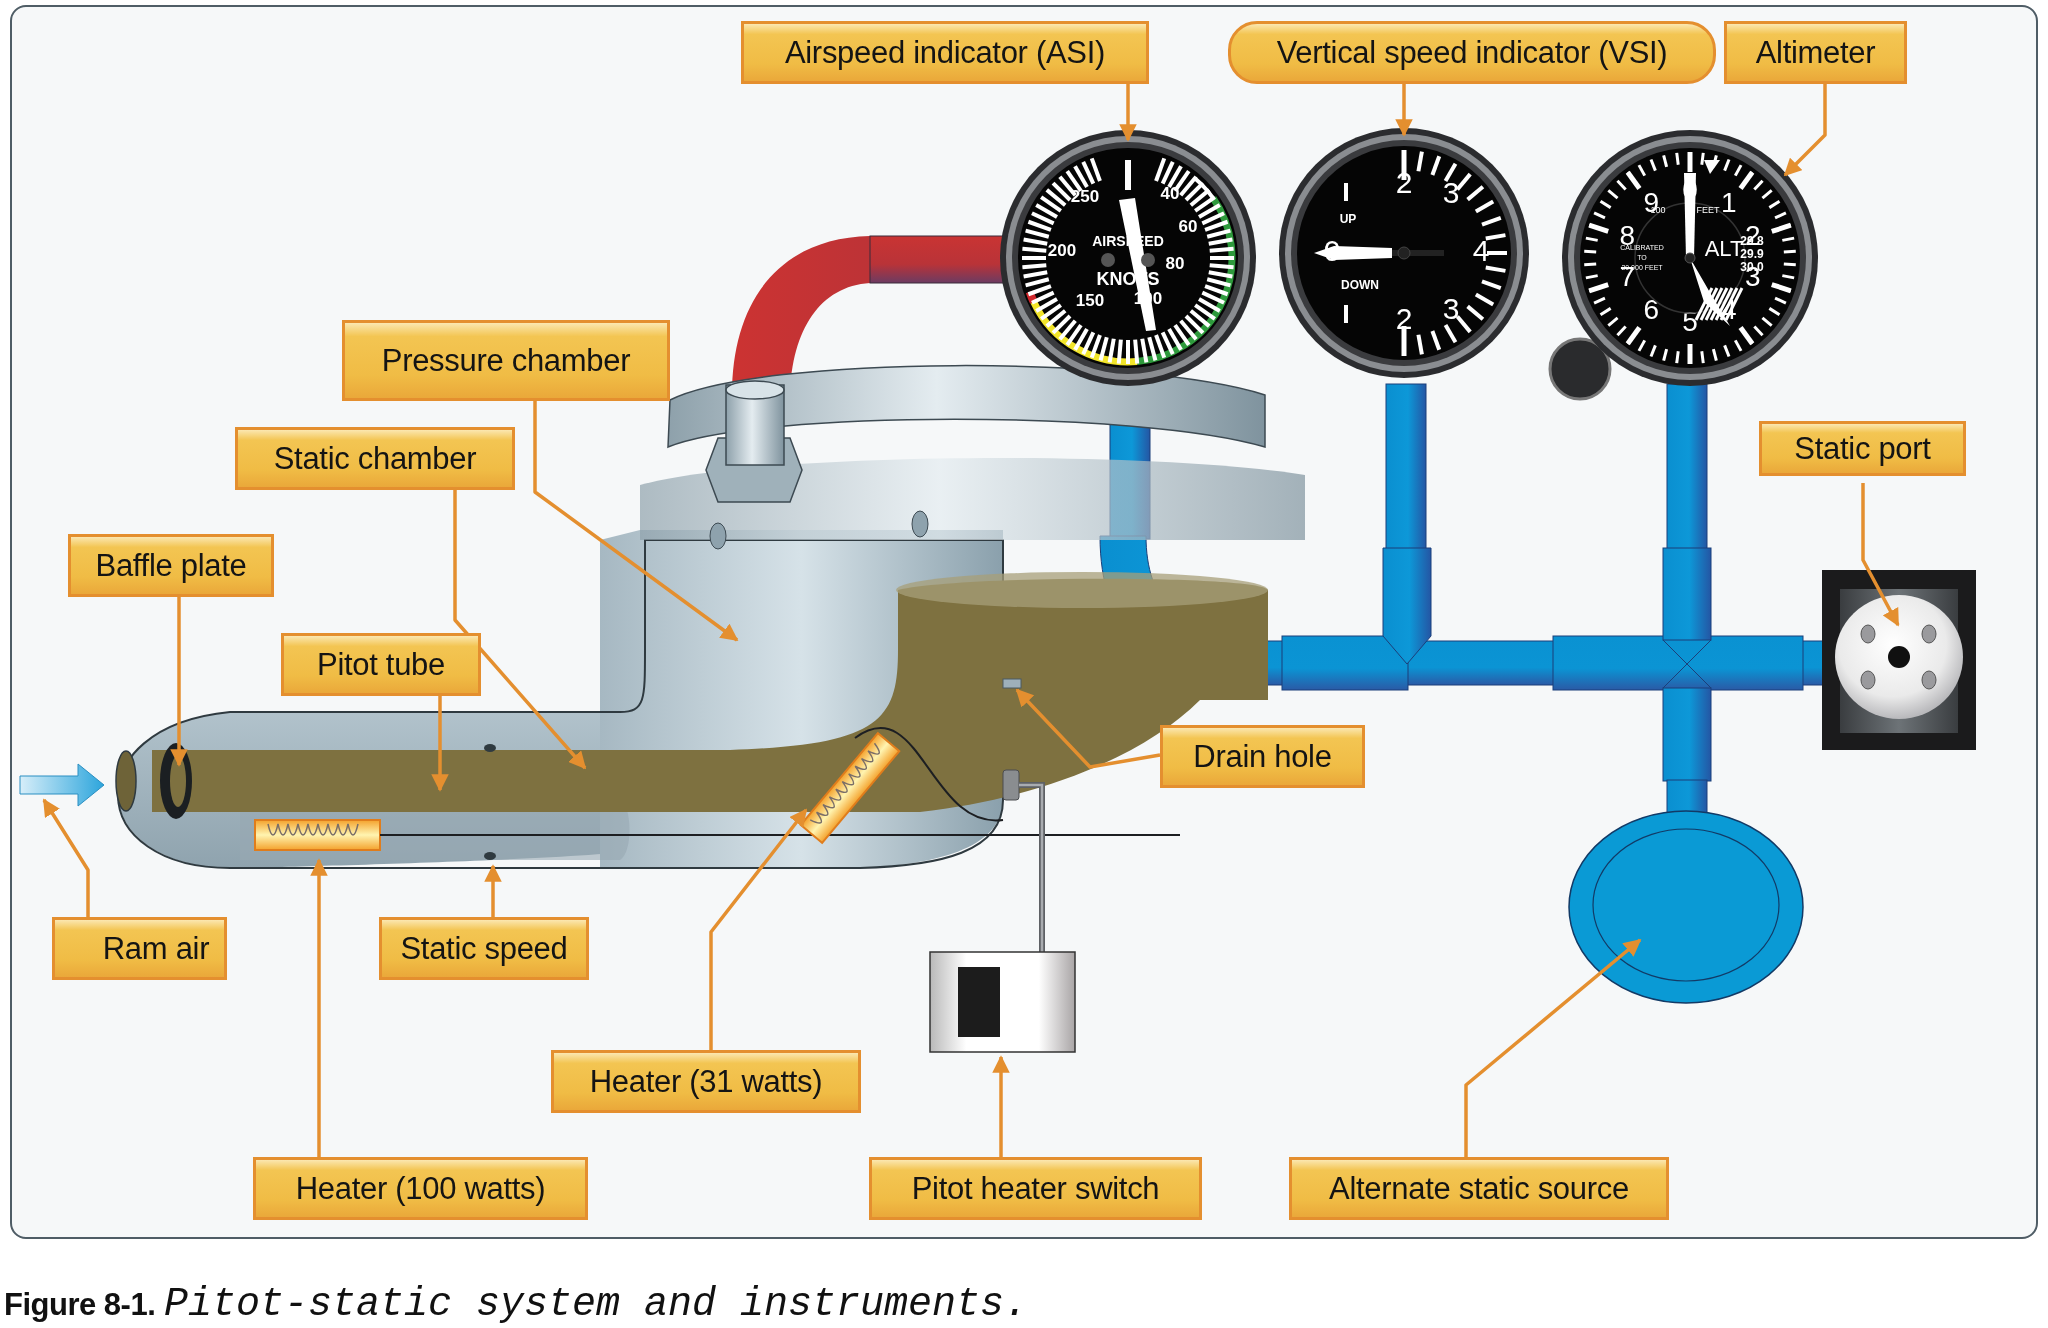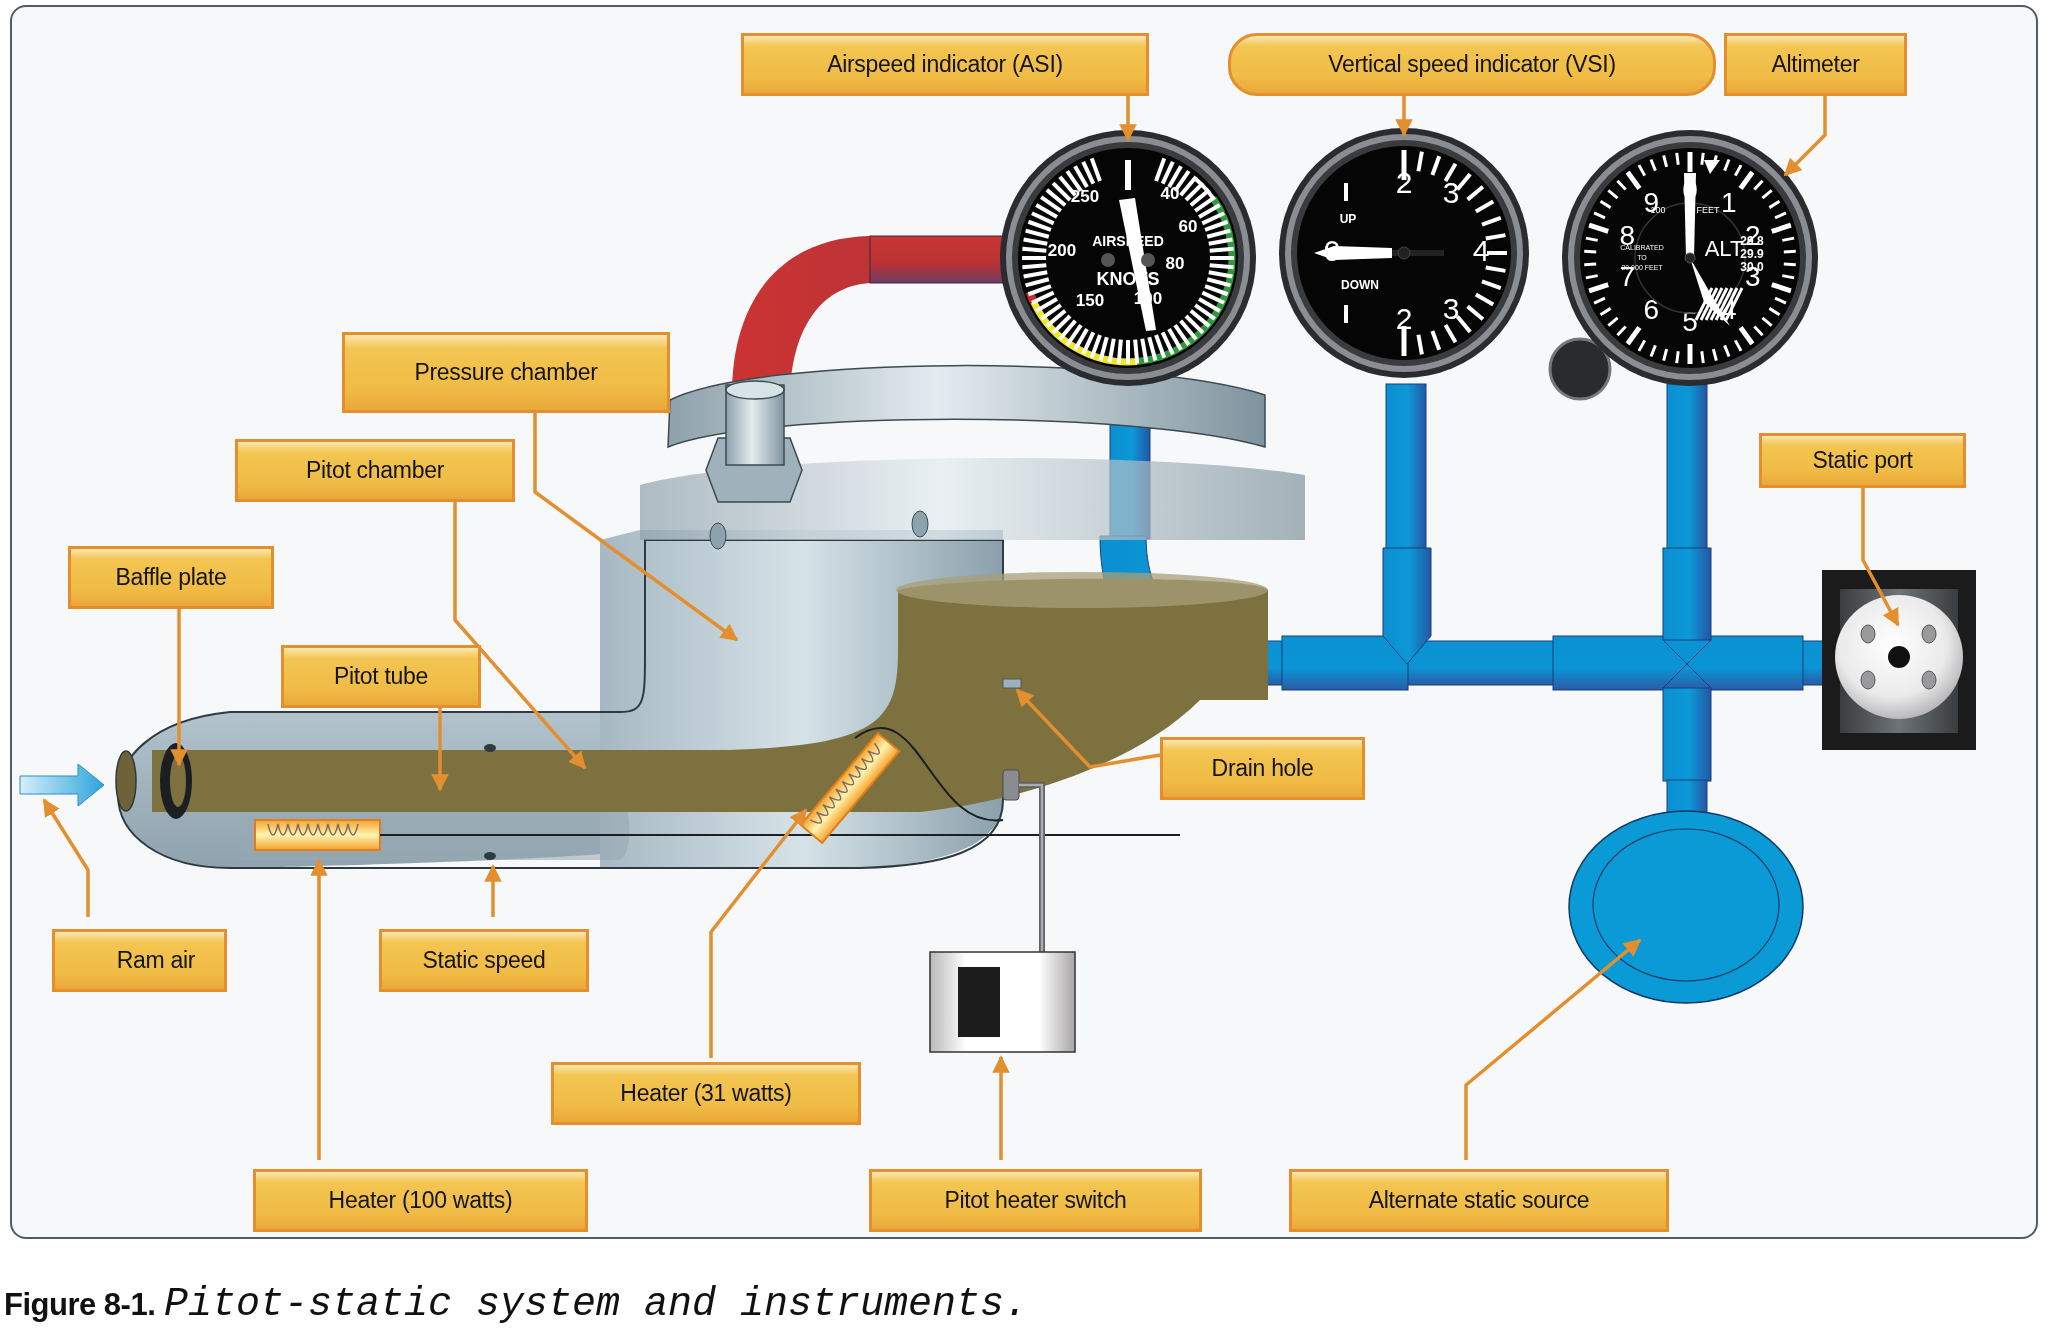--- a/index.html
+++ b/index.html
@@ -1,19 +1,19 @@
 <!DOCTYPE html>
 <html><head>
 <meta charset="utf-8">
 <style>
   html, body { margin: 0; padding: 0; background: #ffffff; }
   body { width: 2048px; height: 1328px; position: relative; overflow: hidden; font-family: "Liberation Sans", sans-serif; }
   #frame { position: absolute; left: 10px; top: 5px; width: 2028px; height: 1234px; border: 2px solid #4f5d66; border-radius: 16px; background: #f6f8f9; box-sizing: border-box; }
   #diagram { position: absolute; left: 0; top: 0; width: 2048px; height: 1328px; }
-  .label { position: absolute; box-sizing: border-box; border: 3px solid #e48f2f; background: linear-gradient(#fbe7b0 0%, #f3c552 18%, #f0bc45 70%, #eaa83a 100%); color: #141414; font-size: 23px; display: flex; align-items: center; justify-content: center; white-space: nowrap; letter-spacing: -0.3px; margin-top: 12px; }
+  .label { position: absolute; box-sizing: border-box; border: 3px solid #e48f2f; background: linear-gradient(#fbe7b0 0%, #f3c552 18%, #f0bc45 70%, #eaa83a 100%); color: #141414; font-size: 31px; display: flex; align-items: center; justify-content: center; white-space: nowrap; letter-spacing: -0.3px; }
   #caption { position: absolute; left: 4px; top: 1282px; font-size: 31px; color: #111; white-space: nowrap; }
   #caption .fig { font-family: "Liberation Sans", sans-serif; font-weight: bold; letter-spacing: -0.5px; }
   #caption .desc { font-family: Liberation Mono, monospace; font-style: italic; font-size: 40px; }
   svg text { font-family: "Liberation Sans", sans-serif; }
 </style>
 </head>
 <body>
 
 <div id="frame"></div>
 
@@ -428,21 +428,21 @@
     <path d="M319,1160 L319,860" marker-end="url(#arrowHead)"></path>
     <path d="M1001,1160 L1001,1057" marker-end="url(#arrowHead)"></path>
     <path d="M1466,1160 L1466,1085 L1640,940" marker-end="url(#arrowHead)"></path>
   </g>
 </svg>
 
 <div class="label" style="left:741px;top:21px;width:408px;height:63px;">Airspeed indicator (ASI)</div>
 <div class="label" style="left:1228px;top:21px;width:488px;height:63px;border-radius:29px;">Vertical speed indicator (VSI)</div>
 <div class="label" style="left:1724px;top:21px;width:183px;height:63px;">Altimeter</div>
 <div class="label" style="left:342px;top:320px;width:328px;height:81px;">Pressure chamber</div>
-<div class="label" style="left:235px;top:427px;width:280px;height:63px;">Pitot chamber</div>
+<div class="label" style="left:235px;top:427px;width:280px;height:63px;">Static chamber</div>
 <div class="label" style="left:68px;top:534px;width:206px;height:63px;">Baffle plate</div>
 <div class="label" style="left:281px;top:633px;width:200px;height:63px;">Pitot tube</div>
 <div class="label" style="left:1759px;top:421px;width:207px;height:55px;">Static port</div>
 <div class="label" style="left:1160px;top:725px;width:205px;height:63px;">Drain hole</div>
 <div class="label" style="left:52px;top:917px;width:175px;height:63px;padding-left:33px;">Ram air</div>
 <div class="label" style="left:379px;top:917px;width:210px;height:63px;">Static speed</div>
 <div class="label" style="left:551px;top:1050px;width:310px;height:63px;">Heater (31 watts)</div>
 <div class="label" style="left:253px;top:1157px;width:335px;height:63px;">Heater (100 watts)</div>
 <div class="label" style="left:869px;top:1157px;width:333px;height:63px;">Pitot heater switch</div>
 <div class="label" style="left:1289px;top:1157px;width:380px;height:63px;">Alternate static source</div>

